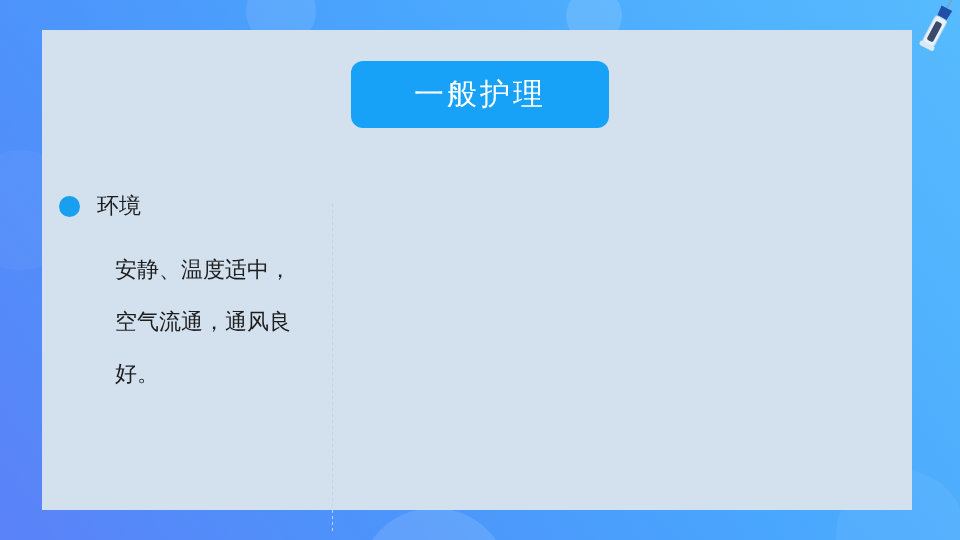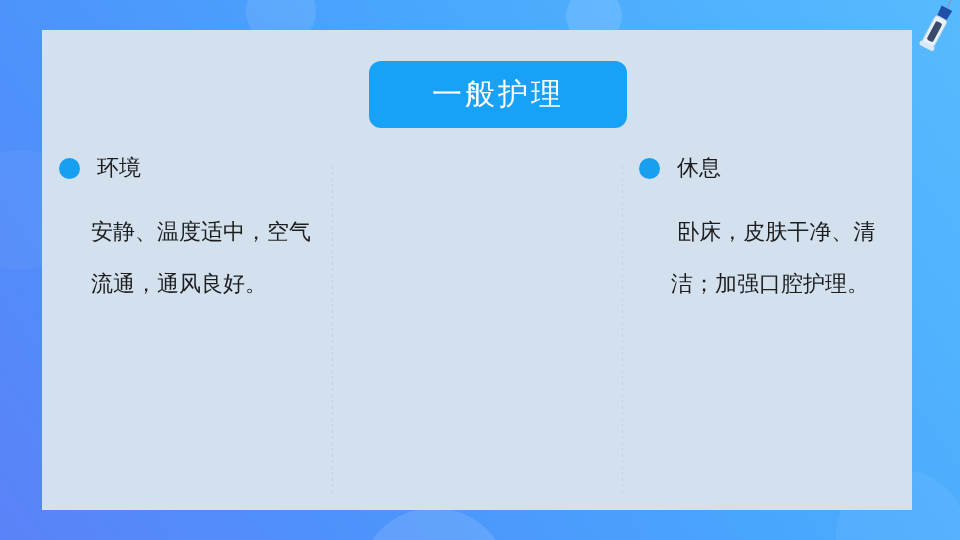--- a/index.html
+++ b/index.html
@@ -24,51 +24,51 @@
   .syringe { position:absolute; left:912px; top:-4px; width:52px; height:58px; }
 
   
   #card {
     position:absolute; left:42px; top:30px; width:870px; height:480px;
     background:#d3e1ef;
   }
 
   
   #title-pill {
-    position:absolute; left:327px; top:31px; width:258px; height:67px;
+    position:absolute; left:309px; top:31px; width:258px; height:67px;
     background:#17a2f7; border-radius:12px;
     display:flex; align-items:center; justify-content:center;
   }
   #title-text {
     color:#ffffff; font-size:30px; letter-spacing:3px; font-weight:400;
     font-family:"Liberation Sans","DejaVu Sans",sans-serif;
   }
 
   
   #columns {
     position:absolute; left:0; top:118px; width:870px; height:362px;
     display:flex;
   }
-  .col { position:relative; flex:0 0 290px; padding:0 14px 0 0; }
+  .col { position:relative; flex:0 0 290px; padding:0 14px 0 0;margin-top:38px; }
   .col-divider::before {
     content:""; position:absolute; left:0px; top:18px;
     width:1px; height:330px;
     background:repeating-linear-gradient(to bottom,#c2d4e4 0,#c2d4e4 3px,transparent 3px,transparent 6px);
   }
   .col-head { display:flex; align-items:center; height:40px; padding-left:17px; }
   .bullet {
     flex:0 0 auto; width:21px; height:21px; border-radius:50%;
     background:#199ff0; margin-right:17px;
   }
   .col-title {
     font-size:22px; color:#1d1d1d; line-height:1;
     font-family:"Liberation Sans","DejaVu Sans",sans-serif;
   }
   .col-body {
-    margin-top:18px; padding-left:49px; padding-right:6px;
+    margin-top:18px; padding-left:73px; padding-right:6px;
     font-size:22px; color:#1d1d1d; line-height:52px;
     white-space:pre-wrap; word-break:break-all;
     font-family:"Liberation Sans","DejaVu Sans",sans-serif;
   }
 </style>
 </head>
 <body>
 
 <div id="slide">
 
@@ -100,23 +100,16 @@
         <div class="col-head">
           <span class="bullet"></span>
           <span class="col-title">环境</span>
         </div>
         <div class="col-body">安静、温度适中，空气流通，通风良好。</div>
       </div>
 
       <div class="col col-divider">
       </div>
 
-      <div class="col col-divider">
-        <div class="col-head">
-          <span class="bullet"></span>
-          <span class="col-title">休息</span>
-        </div>
-        <div class="col-body"> 卧床，皮肤干净、清洁；加强口腔护理。</div>
-      </div>
 
     </div>
   </div>
 </div>
 
 </body></html>

